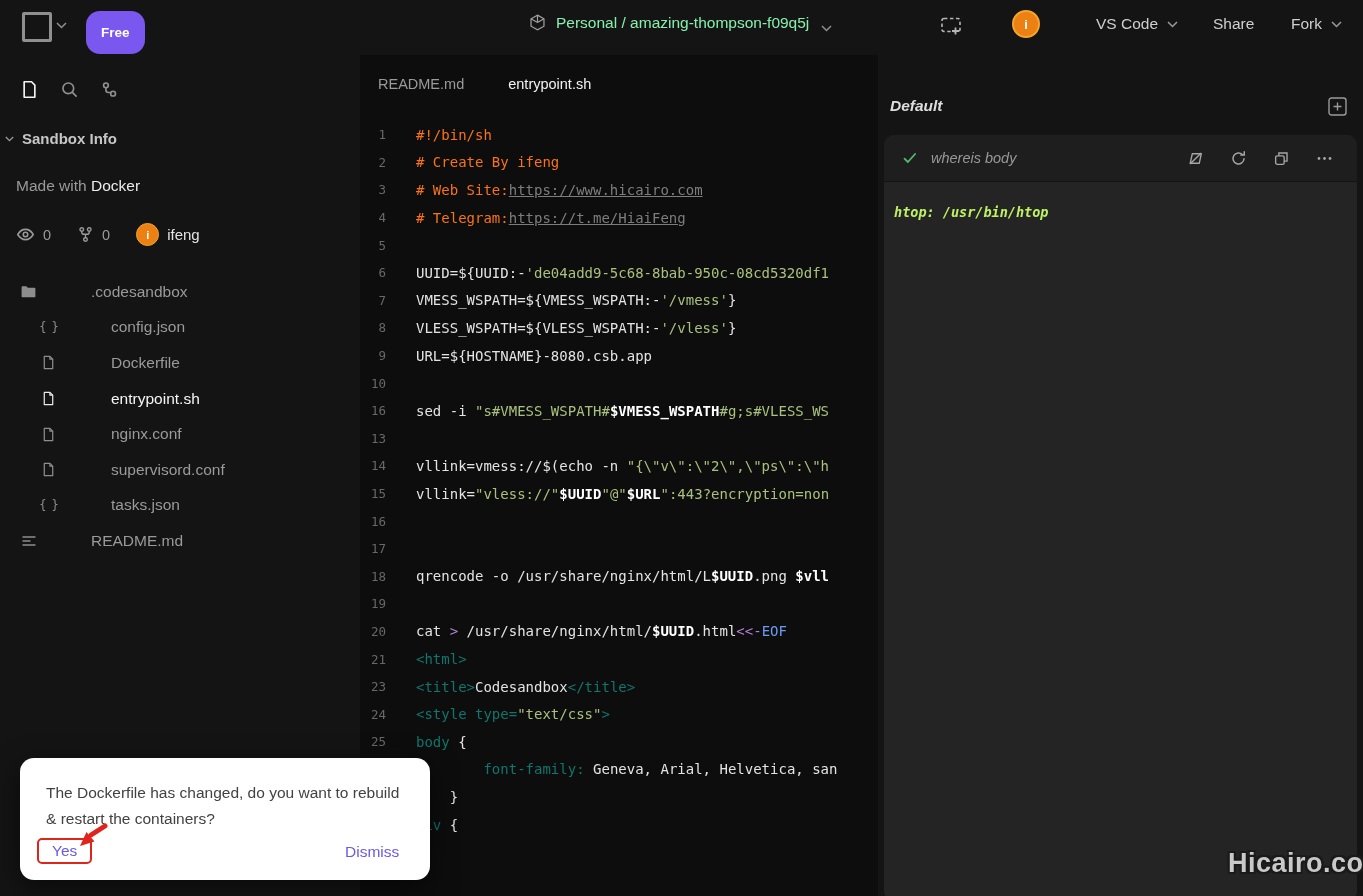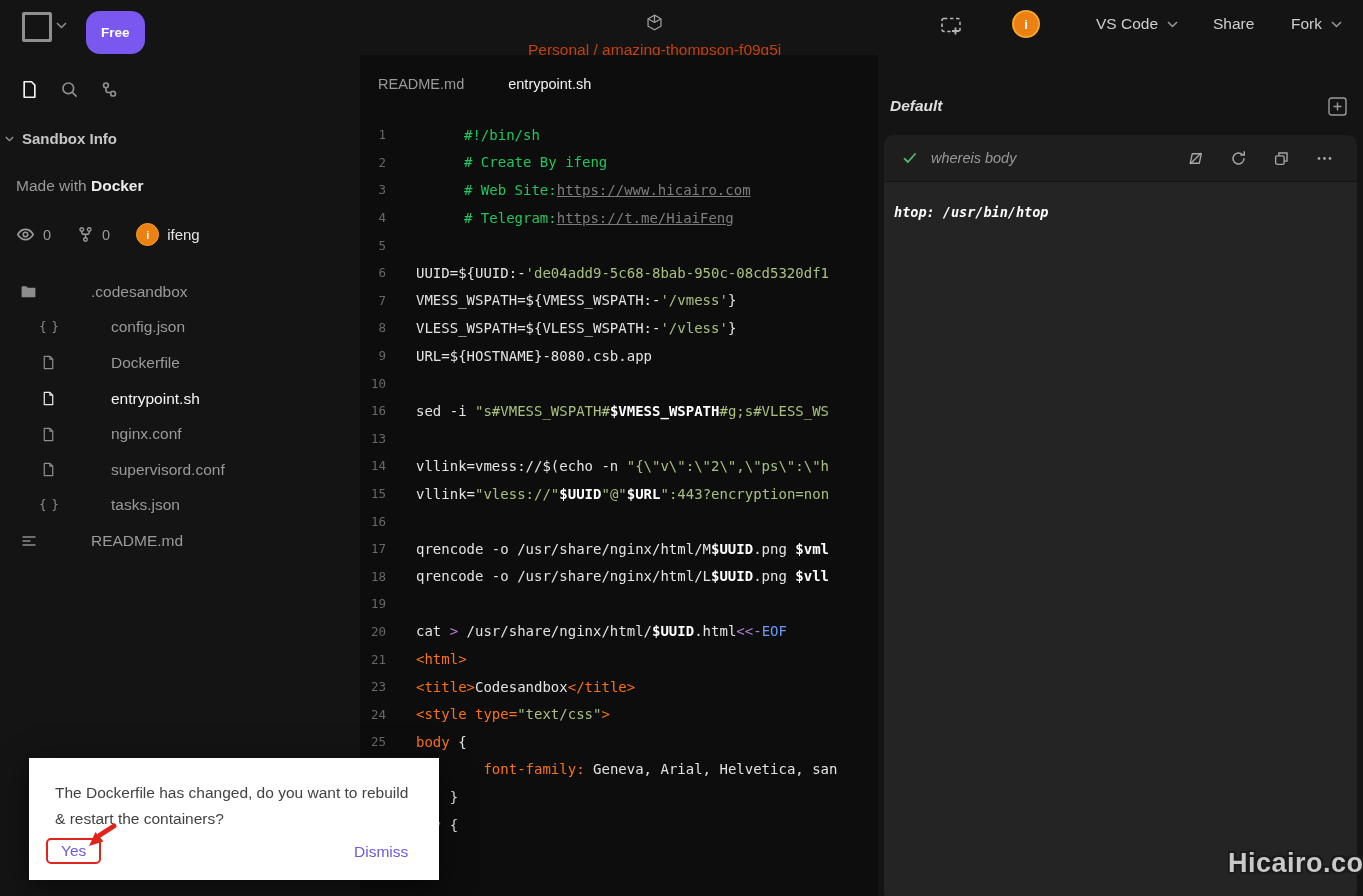--- a/index.html
+++ b/index.html
@@ -7,42 +7,42 @@
          font-family:"Liberation Sans",sans-serif;color:#d8d8d8;-webkit-font-smoothing:antialiased;}
   .abs{position:absolute;}
   svg{display:block;}
 
   
   #topbar{left:0;top:0;width:1363px;height:55px;}
   #logo-box{left:22px;top:12px;width:24px;height:24px;border:3px solid #8f8f8f;border-radius:2px;}
   #logo-chevron{left:56px;top:22px;color:#8f8f8f;}
   #free-badge{left:86px;top:11px;height:27px;padding:8px 15px;border-radius:14px;background:#7a58ef;
               color:#fff;font-size:13.5px;font-weight:600;display:flex;align-items:center;}
-  #breadcrumb{left:528px;top:13px;display:flex;align-items:center;gap:9px;color:#c2410c;font-size:15.5px;flex-direction:column;}
+  #breadcrumb{left:528px;top:13px;display:flex;align-items:flex-end;gap:9px;color:#86efac;font-size:15.5px;}
   #breadcrumb .chev{color:#8f8f8f;margin-left:3px;}
   #devtools-btn{left:938px;top:12px;color:#b5b5b5;}
   .avatar{border-radius:50%;background:#ec8013;border:2px solid #f2a62e;color:#fff;
           display:flex;align-items:center;justify-content:center;font-weight:700;}
   #topbar-avatar{left:1012px;top:10px;width:24px;height:24px;font-size:13px;}
   .tb-btn{display:flex;align-items:center;gap:9px;color:#cfcfcf;font-size:15.5px;}
   #vscode-btn{left:1096px;top:15px;}
   #share-btn{left:1213px;top:15px;}
   #fork-btn{left:1291px;top:15px;}
   .tb-btn .chev{color:#9a9a9a;}
 
   
   #sidebar{left:0;top:55px;width:360px;height:841px;}
   #side-icons{left:20px;top:25px;display:flex;gap:21px;align-items:center;color:#8f8f8f;}
   #side-icons .sicon{width:19px;height:19px;}
   #side-icons .active{color:#f2f2f2;}
   #section-hdr{left:5px;top:75px;display:flex;align-items:center;gap:8px;}
   #section-hdr .chev{color:#9a9a9a;}
   #section-title{font-size:15px;font-weight:700;color:#c6c6c6;}
   #made-with{left:16px;top:122px;font-size:15.5px;color:#9a9a9a;}
-  #made-with b{color:#ececec;font-weight:700;}
+  #made-with b{color:#ececec;font-weight:400;}
   #stats-row{left:16px;top:168px;display:flex;align-items:center;color:#9a9a9a;font-size:14.5px;}
   #stats-row .gap-s{margin-left:8px;}
   #stats-row .gap-l{margin-left:26px;}
   #side-avatar{width:21px;height:21px;font-size:11px;margin-left:26px;border-width:1.5px;}
   #author-name{margin-left:8px;color:#e3e3e3;font-size:15px;}
   #file-tree{left:0;top:219px;width:360px;}
   .tree-row{height:35.6px;display:flex;align-items:center;padding-left:20px;cursor:pointer;gap:45px;}
   .tree-row.child{padding-left:40px;}
   .tree-row .t-icon{width:17px;height:17px;margin-right:9px;color:#8d8d8d;display:flex;align-items:center;justify-content:center;}
   .tree-row .t-icon.braces{font-size:12px;letter-spacing:-1px;color:#8d8d8d;font-family:"DejaVu Sans Mono",monospace;white-space:pre;}
@@ -53,44 +53,44 @@
   
   #editor{left:360px;top:55px;width:518px;height:841px;background:#0d0d0d;overflow:hidden;}
   #tab-bar{left:18px;top:21px;display:flex;gap:44px;}
   .tab{font-size:14.5px;color:#9a9a9a;cursor:pointer;}
   .tab.active{color:#f2f2f2;}
   #code-lines{left:0;top:66px;right:0;bottom:0;font-family:"DejaVu Sans Mono","Liberation Mono",monospace;
               font-size:14px;}
   .code-line{height:27.6px;display:flex;align-items:center;white-space:pre;}
   .ln{width:26px;text-align:right;margin-right:30px;font-size:12.5px;color:#686868;flex:none;}
   .code-text{white-space:pre;}
-  .tok-cm{color:#22c55e;margin-left:48px;}
+  .tok-cm{color:#f97316;}
   .tok-lk{color:#7d7d7d;text-decoration:underline;}
   .tok-pl{color:#e3e3e3;}
   .tok-vr{color:#ffffff;font-weight:700;}
   .tok-st{color:#a9c17d;}
   .tok-kw{color:#b283d4;}
   .tok-hd{color:#6a9bf5;}
-  .tok-tg{color:#f97316;}
+  .tok-tg{color:#0f766e;}
 
   
   #tasks-panel{left:878px;top:72px;width:485px;height:841px;font-style:italic;}
   #panel-title{left:12px;top:25px;font-size:15.5px;font-weight:600;color:#dedede;}
   #panel-add{left:450px;top:25px;width:19px;height:19px;color:#9a9a9a;cursor:pointer;}
   #task-card{left:6px;top:63px;width:473px;height:766px;background:#242424;border-radius:10px;overflow:hidden;}
   #task-header{position:absolute;left:0;top:0;right:0;height:47px;background:#1e1e1e;
                display:flex;align-items:center;padding:0 0 0 18px;border-bottom:1px solid #131313;box-sizing:border-box;}
   #task-name{margin-left:13px;font-size:14.5px;color:#989898;}
   #task-actions{position:absolute;right:24px;top:0;height:47px;display:flex;align-items:center;gap:26px;color:#a5a5a5;}
   #task-actions .aicon{width:17px;height:17px;cursor:pointer;}
   #task-output{position:absolute;left:10px;top:69px;font-family:"DejaVu Sans Mono","Liberation Mono",monospace;
-               font-size:13.5px;font-weight:700;color:#ffffff;}
-
-  
-  #dialog{left:29px;top:758px;width:410px;height:122px;background:#ffffff;border-radius:0;
+               font-size:13.5px;font-weight:700;color:#bef264;}
+
+  
+  #dialog{left:20px;top:758px;width:410px;height:122px;background:#ffffff;border-radius:14px;
           box-shadow:0 8px 28px rgba(0,0,0,.55);z-index:40;}
   #dialog-msg{position:absolute;left:26px;top:22px;width:362px;font-size:15.5px;line-height:26px;color:#424242;}
   #yes-btn{position:absolute;left:17px;top:80px;padding:2px 13px;border:2px solid #df241c;border-radius:5px;
            color:#6a5ae0;font-size:15.5px;cursor:pointer;background:#fff;}
   #dismiss-btn{position:absolute;left:325px;top:85px;color:#6a5ae0;font-size:15.5px;cursor:pointer;}
   #anno-arrow{position:absolute;left:56px;top:64px;z-index:2;}
 
   
   #watermark{left:1228px;top:848px;z-index:50;font-size:27px;font-weight:800;color:#c9c9c9;letter-spacing:0.5px;
              text-shadow:-2px -2px 0 #1a1a1a,2px -2px 0 #1a1a1a,-2px 2px 0 #1a1a1a,2px 2px 0 #1a1a1a;}
@@ -286,21 +286,21 @@
         <div class="code-line"><span class="ln">6</span><span class="code-text"><span class="tok-pl">UUID=${UUID:-</span><span class="tok-st">'de04add9-5c68-8bab-950c-08cd5320df1</span></span></div>
         <div class="code-line"><span class="ln">7</span><span class="code-text"><span class="tok-pl">VMESS_WSPATH=${VMESS_WSPATH:-</span><span class="tok-st">'/vmess'</span><span class="tok-pl">}</span></span></div>
         <div class="code-line"><span class="ln">8</span><span class="code-text"><span class="tok-pl">VLESS_WSPATH=${VLESS_WSPATH:-</span><span class="tok-st">'/vless'</span><span class="tok-pl">}</span></span></div>
         <div class="code-line"><span class="ln">9</span><span class="code-text"><span class="tok-pl">URL=${HOSTNAME}-8080.csb.app</span></span></div>
         <div class="code-line"><span class="ln">10</span><span class="code-text"></span></div>
         <div class="code-line"><span class="ln">16</span><span class="code-text"><span class="tok-pl">sed -i </span><span class="tok-st">"s#VMESS_WSPATH#</span><span class="tok-vr">$VMESS_WSPATH</span><span class="tok-st">#g;s#VLESS_WS</span></span></div>
         <div class="code-line"><span class="ln">13</span><span class="code-text"></span></div>
         <div class="code-line"><span class="ln">14</span><span class="code-text"><span class="tok-pl">vllink=vmess://$(echo -n </span><span class="tok-st">"{\"v\":\"2\",\"ps\":\"h</span></span></div>
         <div class="code-line"><span class="ln">15</span><span class="code-text"><span class="tok-pl">vllink=</span><span class="tok-st">"vless://"</span><span class="tok-vr">$UUID</span><span class="tok-st">"@"</span><span class="tok-vr">$URL</span><span class="tok-st">":443?encryption=non</span></span></div>
         <div class="code-line"><span class="ln">16</span><span class="code-text"></span></div>
-        <div class="code-line"><span class="ln">17</span><span class="code-text"><span class="tok-pl">qrencode -o /usr/share/nginx/html/M</span><span class="tok-vr">$UUID</span><span class="tok-pl">.png </span><span class="tok-vr">$vml</span></span></div>
+        <div class="code-line"><span class="ln">17</span></div>
         <div class="code-line"><span class="ln">18</span><span class="code-text"><span class="tok-pl">qrencode -o /usr/share/nginx/html/L</span><span class="tok-vr">$UUID</span><span class="tok-pl">.png </span><span class="tok-vr">$vll</span></span></div>
         <div class="code-line"><span class="ln">19</span><span class="code-text"></span></div>
         <div class="code-line"><span class="ln">20</span><span class="code-text"><span class="tok-pl">cat </span><span class="tok-kw">&gt; </span><span class="tok-pl">/usr/share/nginx/html/</span><span class="tok-vr">$UUID</span><span class="tok-pl">.html</span><span class="tok-kw">&lt;&lt;-</span><span class="tok-hd">EOF</span></span></div>
         <div class="code-line"><span class="ln">21</span><span class="code-text"><span class="tok-tg">&lt;html&gt;</span></span></div>
         <div class="code-line"><span class="ln">23</span><span class="code-text"><span class="tok-tg">&lt;title&gt;</span><span class="tok-pl">Codesandbox</span><span class="tok-tg">&lt;/title&gt;</span></span></div>
         <div class="code-line"><span class="ln">24</span><span class="code-text"><span class="tok-tg">&lt;style type=</span><span class="tok-st">"text/css"</span><span class="tok-tg">&gt;</span></span></div>
         <div class="code-line"><span class="ln">25</span><span class="code-text"><span class="tok-tg">body</span><span class="tok-pl"> {</span></span></div>
         <div class="code-line"><span class="ln">26</span><span class="code-text"><span class="tok-pl">        </span><span class="tok-tg">font-family:</span><span class="tok-pl"> Geneva, Arial, Helvetica, san</span></span></div>
         <div class="code-line"><span class="ln">27</span><span class="code-text"><span class="tok-pl">    }</span></span></div>
         <div class="code-line"><span class="ln">28</span><span class="code-text"><span class="tok-tg">div</span><span class="tok-pl"> {</span></span></div>

